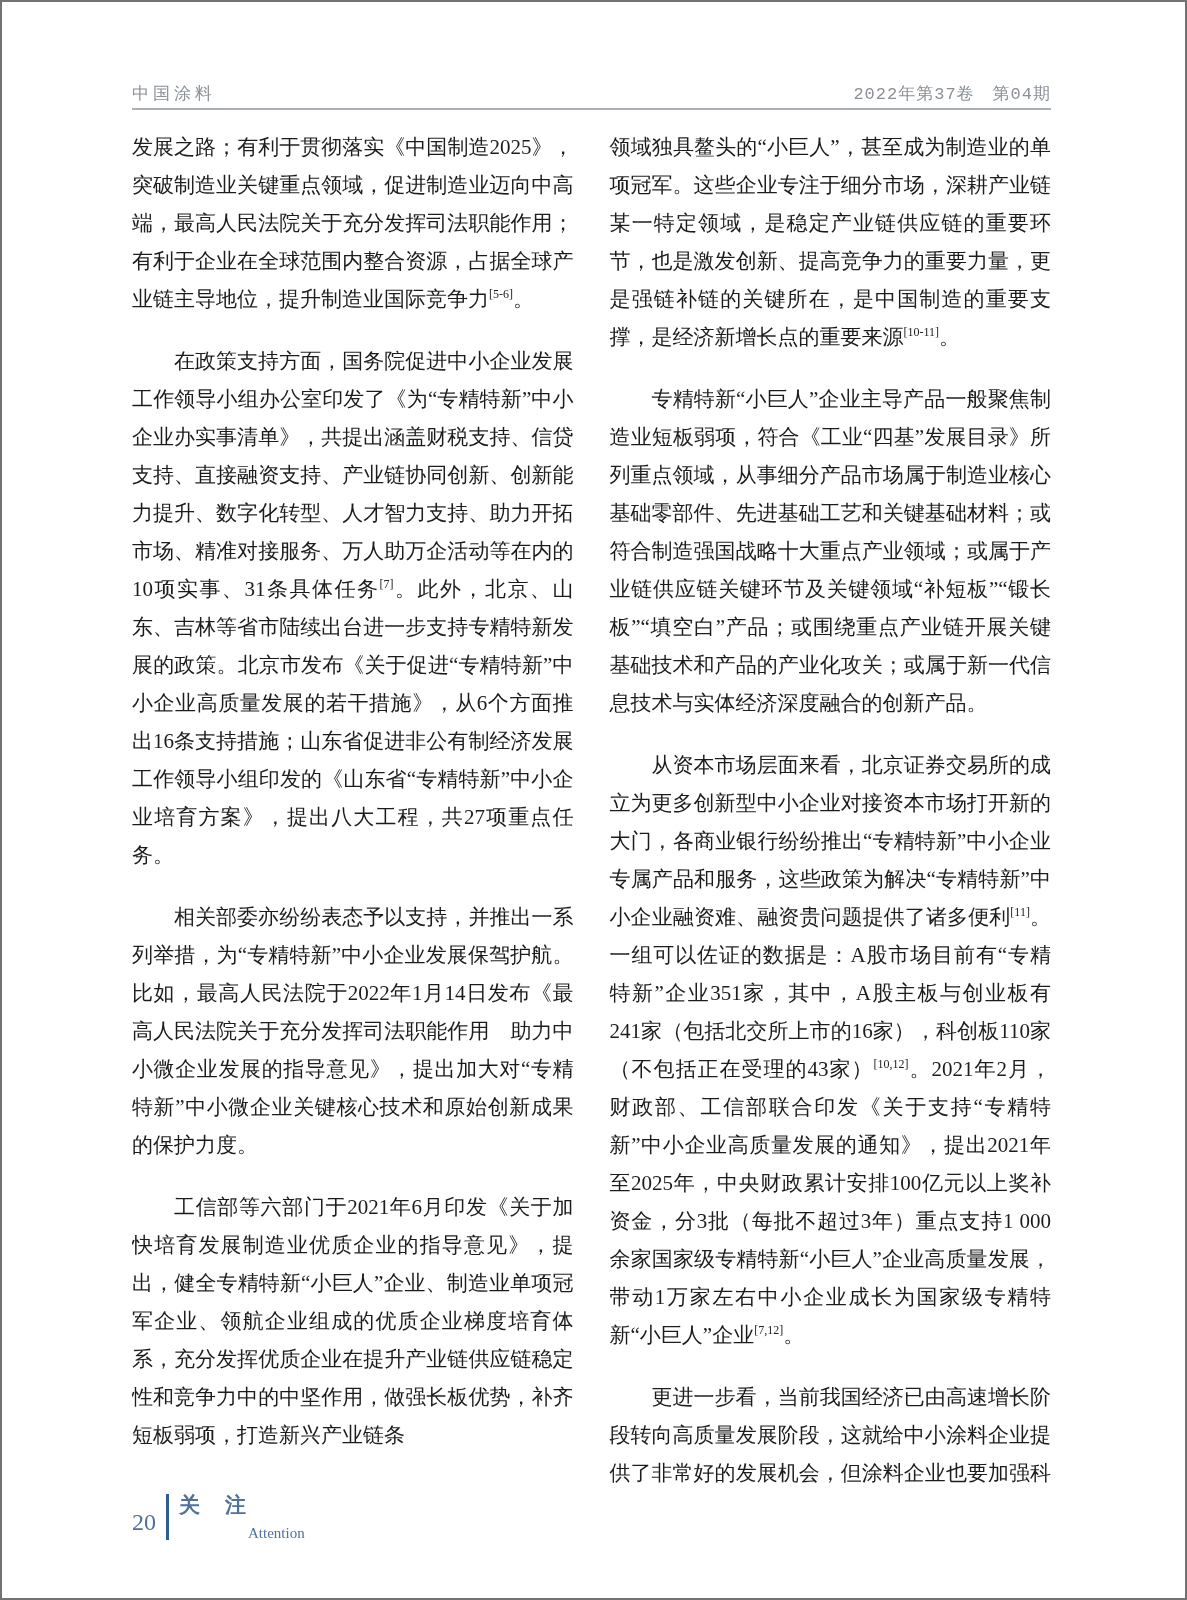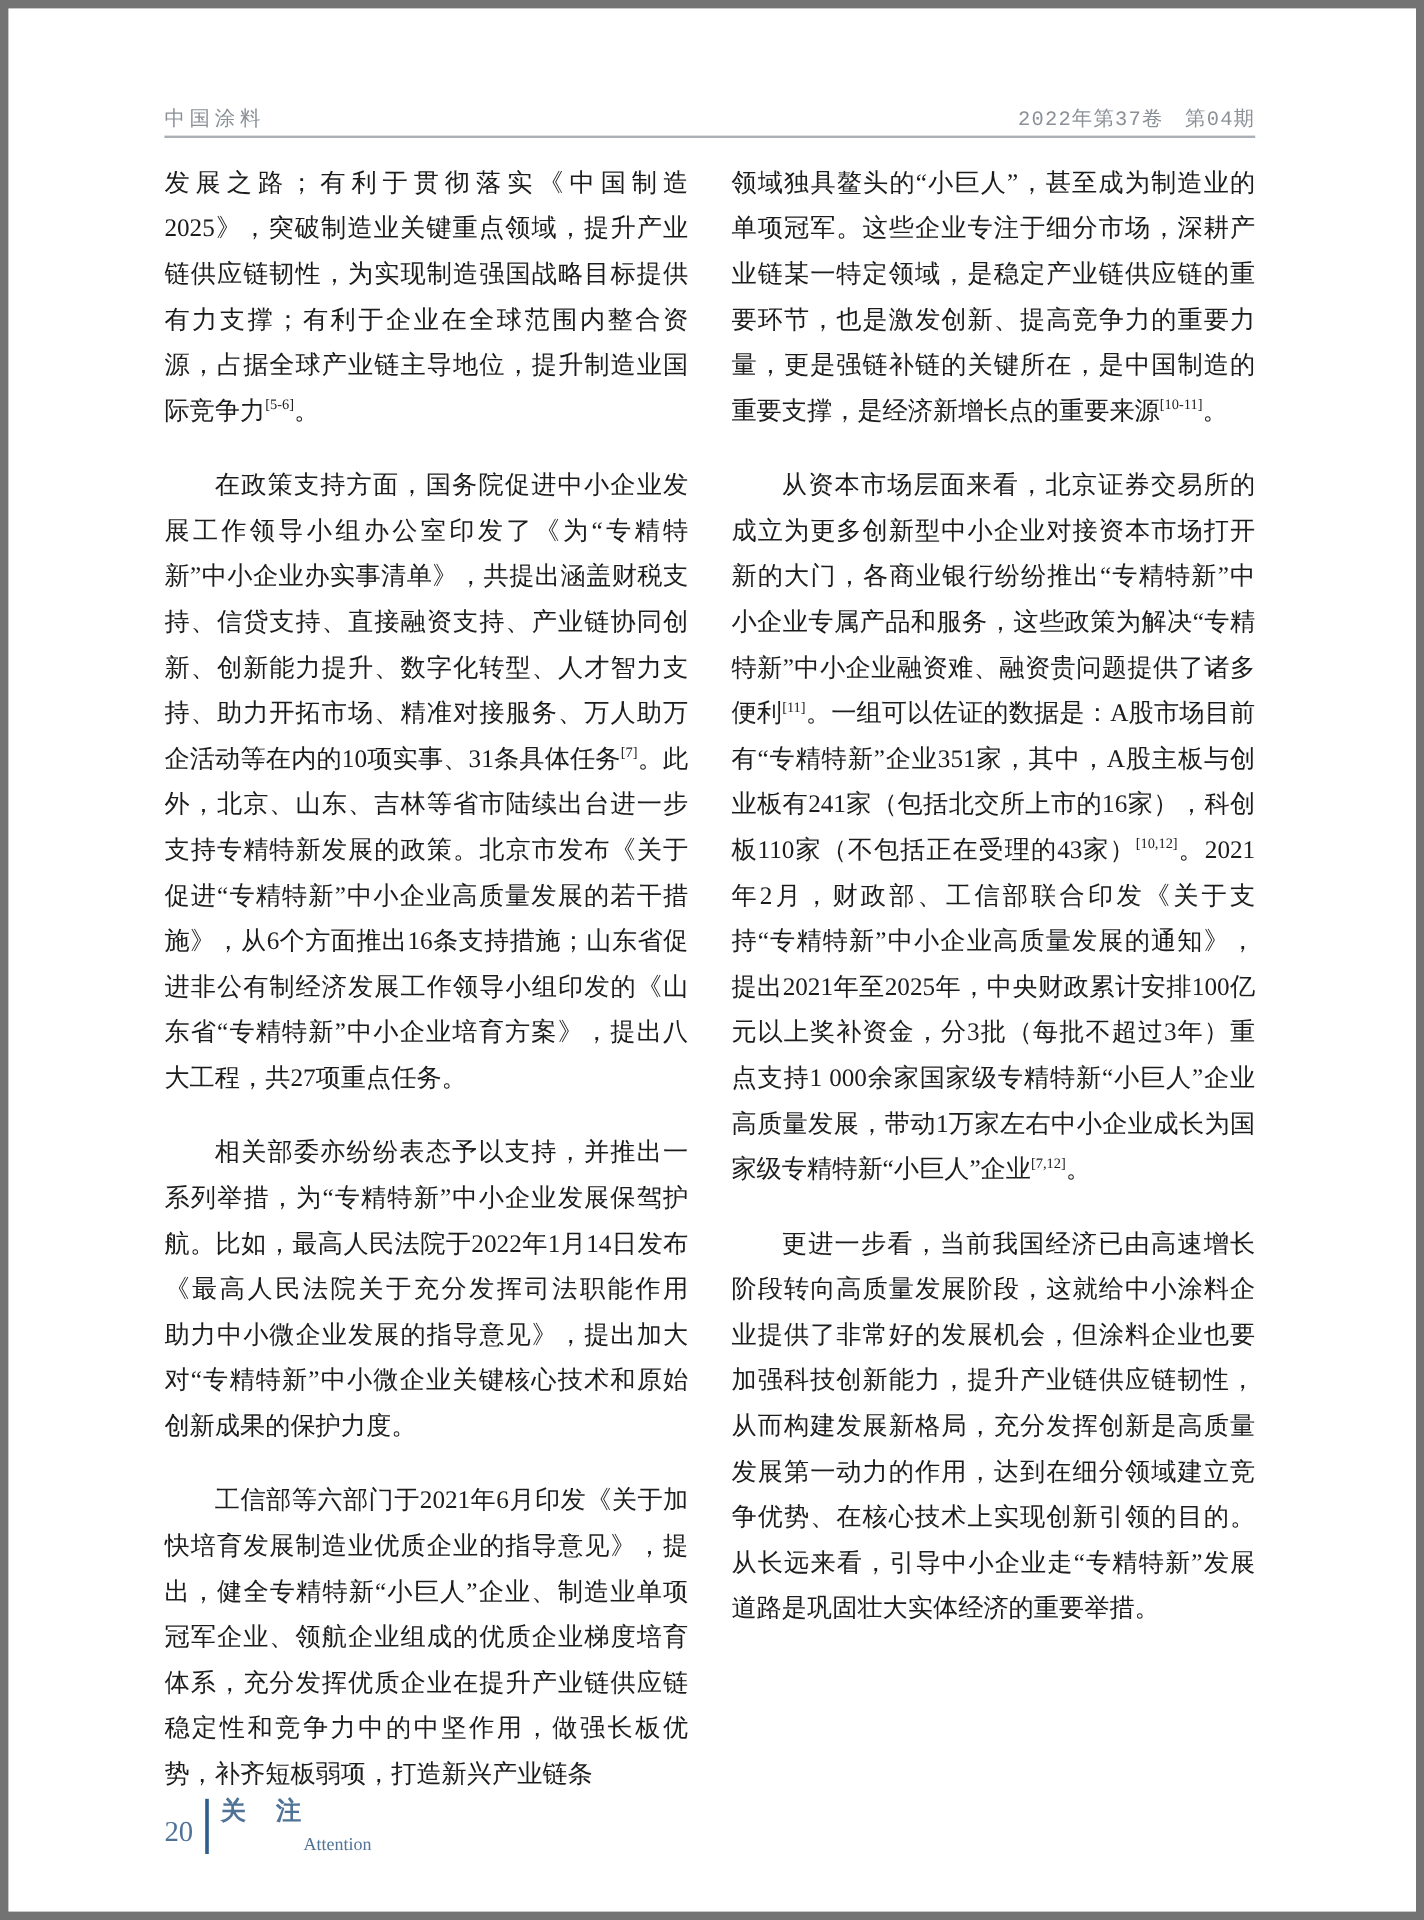--- a/index.html
+++ b/index.html
@@ -9,21 +9,21 @@
     --header-gray:#8a9096;
     --rule-gray:#aab0b6;
     --body-text:#1c1c1c;
   }
   html,body{margin:0;padding:0;background:#ffffff;}
   .page{
     position:relative;
     width:1187px;height:1600px;
     background:#ffffff;
     box-sizing:border-box;
-    border:7px solid #737373;
+    border:2px solid #737373;
     font-family:"Liberation Serif","DejaVu Serif",serif;
     color:var(--body-text);
     overflow:hidden;
   }
   .header{
     position:absolute;left:130px;right:134px;top:80px;
     display:flex;justify-content:space-between;align-items:flex-end;
     color:var(--header-gray);
     font-size:17px;
   }
@@ -84,27 +84,28 @@
 <div class="page">
 
   <div class="header">
     <span class="journal">中国涂料</span>
     <span class="issue">2022年第37卷　第04期</span>
   </div>
   <div class="header-rule"></div>
 
   <div class="columns">
     <div class="col">
-        <p class="para"><span>发展之路；有利于贯彻落实《中国制造2025》，突破制造业关键重点领域，提升产业链供应链韧性，为实现制造强国战略目标提供有力支撑；有利于企业在全球范围内整合资源，占据全球产业链主导地位，提升制造业国际竞争力</span><sup>[5-6]</sup><span>。</span></p>
+        <p class="para"><span>发展之路；有利于贯彻落实《中国制造2025》，突破制造业关键重点领域，促进制造业迈向中高端，最高人民法院关于充分发挥司法职能作用；有利于企业在全球范围内整合资源，占据全球产业链主导地位，提升制造业国际竞争力</span><sup>[5-6]</sup><span>。</span></p>
         <p class="para indent"><span>在政策支持方面，国务院促进中小企业发展工作领导小组办公室印发了《为“专精特新”中小企业办实事清单》，共提出涵盖财税支持、信贷支持、直接融资支持、产业链协同创新、创新能力提升、数字化转型、人才智力支持、助力开拓市场、精准对接服务、万人助万企活动等在内的10项实事、31条具体任务</span><sup>[7]</sup><span>。此外，北京、山东、吉林等省市陆续出台进一步支持专精特新发展的政策。北京市发布《关于促进“专精特新”中小企业高质量发展的若干措施》，从6个方面推出16条支持措施；山东省促进非公有制经济发展工作领导小组印发的《山东省“专精特新”中小企业培育方案》，提出八大工程，共27项重点任务。</span></p>
         <p class="para indent"><span>相关部委亦纷纷表态予以支持，并推出一系列举措，为“专精特新”中小企业发展保驾护航。比如，最高人民法院于2022年1月14日发布《最高人民法院关于充分发挥司法职能作用　助力中小微企业发展的指导意见》，提出加大对“专精特新”中小微企业关键核心技术和原始创新成果的保护力度。</span></p>
         <p class="para indent"><span>工信部等六部门于2021年6月印发《关于加快培育发展制造业优质企业的指导意见》，提出，健全专精特新“小巨人”企业、制造业单项冠军企业、领航企业组成的优质企业梯度培育体系，充分发挥优质企业在提升产业链供应链稳定性和竞争力中的中坚作用，做强长板优势，补齐短板弱项，打造新兴产业链条</span></p>
       </div>
     <div class="col">
         <p class="para"><span>领域独具鳌头的“小巨人”，甚至成为制造业的单项冠军。这些企业专注于细分市场，深耕产业链某一特定领域，是稳定产业链供应链的重要环节，也是激发创新、提高竞争力的重要力量，更是强链补链的关键所在，是中国制造的重要支撑，是经济新增长点的重要来源</span><sup>[10-11]</sup><span>。</span></p>
+        <p class="para indent"><span>专精特新“小巨人”企业主导产品一般聚焦制造业短板弱项，符合《工业“四基”发展目录》所列重点领域，从事细分产品市场属于制造业核心基础零部件、先进基础工艺和关键基础材料；或符合制造强国战略十大重点产业领域；或属于产业链供应链关键环节及关键领域“补短板”“锻长板”“填空白”产品；或围绕重点产业链开展关键基础技术和产品的产业化攻关；或属于新一代信息技术与实体经济深度融合的创新产品。</span></p>
         <p class="para indent"><span>从资本市场层面来看，北京证券交易所的成立为更多创新型中小企业对接资本市场打开新的大门，各商业银行纷纷推出“专精特新”中小企业专属产品和服务，这些政策为解决“专精特新”中小企业融资难、融资贵问题提供了诸多便利</span><sup>[11]</sup><span>。一组可以佐证的数据是：A股市场目前有“专精特新”企业351家，其中，A股主板与创业板有241家（包括北交所上市的16家），科创板110家（不包括正在受理的43家）</span><sup>[10,12]</sup><span>。2021年2月，财政部、工信部联合印发《关于支持“专精特新”中小企业高质量发展的通知》，提出2021年至2025年，中央财政累计安排100亿元以上奖补资金，分3批（每批不超过3年）重点支持1 000余家国家级专精特新“小巨人”企业高质量发展，带动1万家左右中小企业成长为国家级专精特新“小巨人”企业</span><sup>[7,12]</sup><span>。</span></p>
         <p class="para indent"><span>更进一步看，当前我国经济已由高速增长阶段转向高质量发展阶段，这就给中小涂料企业提供了非常好的发展机会，但涂料企业也要加强科技创新能力，提升产业链供应链韧性，从而构建发展新格局，充分发挥创新是高质量发展第一动力的作用，达到在细分领域建立竞争优势、在核心技术上实现创新引领的目的。从长远来看，引导中小企业走“专精特新”发展道路是巩固壮大实体经济的重要举措。</span></p>
       </div>
   </div>
 
   <div class="footer">
     <span class="pagenum">20</span>
     <div class="footer-bar"></div>
     <div class="footer-labels">
       <span class="footer-cn">关　注</span>

